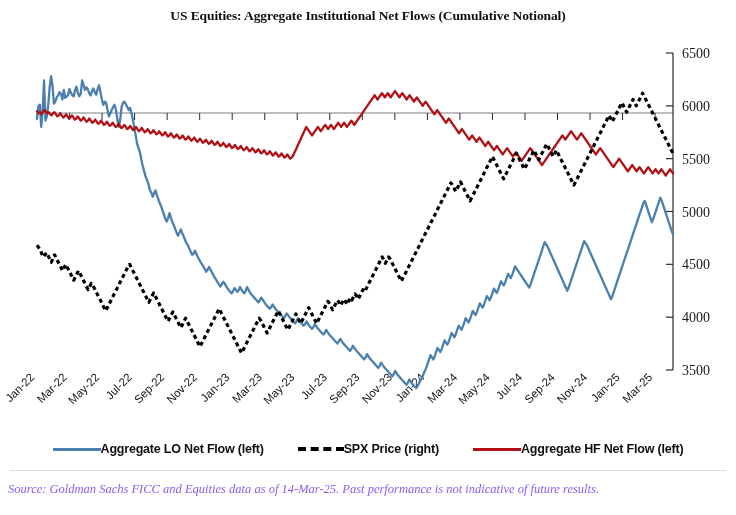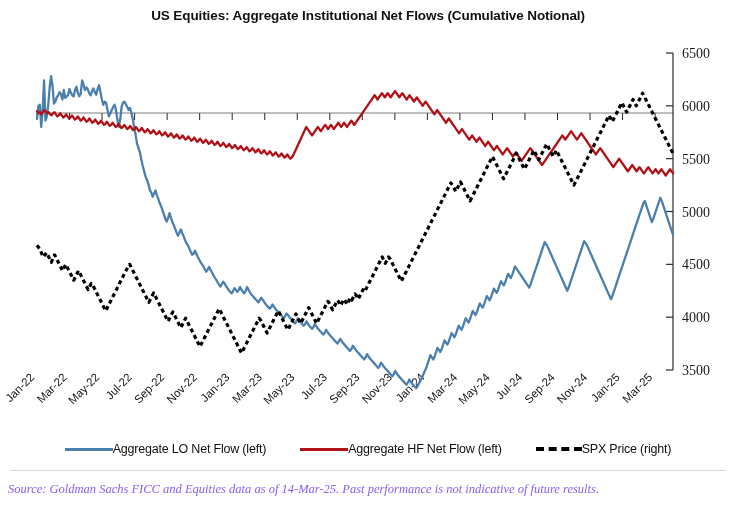--- a/index.html
+++ b/index.html
@@ -12,39 +12,40 @@
     overflow:hidden;
     position:relative;
   }
   #chart-root{position:absolute;left:0;top:0;width:736px;height:515px;}
   .chart-title{
     position:absolute;left:0;top:8px;width:736px;
     text-align:center;
     font-size:13.5px;font-weight:bold;
     letter-spacing:-0.1px;
     color:#111111;
+    font-family:Liberation Serif, serif;
   }
   svg.plot{position:absolute;left:0;top:0;width:736px;height:515px;}
   .yt-label{
     font-family:"Liberation Serif",serif;
     font-size:14px;fill:#1a1a1a;
   }
   .xt-label{
     font-family:"Liberation Sans",sans-serif;
     font-size:11.5px;fill:#141414;font-weight:500;
   }
   .legend-row{
     position:absolute;left:0;top:436px;width:736px;height:26px;
     display:flex;align-items:center;justify-content:center;
     gap:0px;
   }
   .legend-item{display:flex;align-items:center;}
   .legend-item+.legend-item{margin-left:34px;}
   .legend-label{
-    font-size:12.5px;font-weight:normal;color:#101010;
+    font-size:12.5px;font-weight:bold;color:#101010;
     white-space:nowrap;letter-spacing:-0.2px;
   }
   .swatch{width:48px;height:3px;display:block;}
   .swatch.dashed{
     height:0;border-top:4px dashed #000000;width:46px;
   }
   .sep-line{
     position:absolute;left:10px;top:470px;width:716px;height:1px;
     background:#d9d9d9;
   }
@@ -137,25 +138,25 @@
         <path d="M37.00 245.31L38.60 247.43L40.20 249.54L41.79 253.77L43.39 256.94L44.99 254.82L46.59 252.71L48.19 255.88L49.78 259.05L51.38 262.22L52.98 257.99L54.58 254.82L56.18 257.99L57.77 261.16L59.37 264.33L60.97 267.50L62.57 270.67L64.17 267.50L65.76 264.33L67.36 267.50L68.96 270.67L70.56 273.84L72.16 277.01L73.75 280.18L75.35 277.01L76.95 273.84L78.55 270.67L80.15 273.84L81.74 277.01L83.34 280.18L84.94 283.35L86.54 286.52L88.14 289.69L89.73 286.52L91.33 283.35L92.93 285.47L94.53 288.64L96.13 291.81L97.72 294.98L99.32 298.15L100.92 301.32L102.52 304.49L104.12 307.66L105.71 310.83L107.31 307.66L108.91 304.49L110.51 301.32L112.11 298.15L113.70 294.98L115.30 291.81L116.90 288.64L118.50 285.47L120.10 282.30L121.69 279.13L123.29 275.96L124.89 272.79L126.49 269.62L128.09 266.45L129.68 264.33L131.28 267.50L132.88 270.67L134.48 273.84L136.08 277.01L137.67 280.18L139.27 283.35L140.87 286.52L142.47 289.69L144.07 292.86L145.66 296.03L147.26 299.20L148.86 302.37L150.46 299.20L152.06 296.03L153.65 292.86L155.25 296.03L156.85 299.20L158.45 302.37L160.05 305.54L161.64 308.71L163.24 311.88L164.84 315.05L166.44 318.22L168.04 321.39L169.63 318.22L171.23 315.05L172.83 311.88L174.43 315.05L176.03 318.22L177.62 321.39L179.22 324.56L180.82 327.73L182.42 324.56L184.02 321.39L185.61 318.22L187.21 321.39L188.81 324.56L190.41 327.73L192.01 330.90L193.60 334.07L195.20 337.24L196.80 340.41L198.40 343.58L199.99 346.75L201.59 343.58L203.19 340.41L204.79 337.24L206.39 334.07L207.98 330.90L209.58 327.73L211.18 324.56L212.78 321.39L214.38 318.22L215.97 315.05L217.57 311.88L219.17 308.71L220.77 311.88L222.37 315.05L223.96 318.22L225.56 321.39L227.16 324.56L228.76 327.73L230.36 330.90L231.95 334.07L233.55 337.24L235.15 340.41L236.75 343.58L238.35 346.75L239.94 349.92L241.54 353.09L243.14 349.92L244.74 346.75L246.34 343.58L247.93 340.41L249.53 337.24L251.13 334.07L252.73 330.90L254.33 327.73L255.92 324.56L257.52 321.39L259.12 318.22L260.72 320.34L262.32 323.51L263.91 326.68L265.51 329.85L267.11 333.02L268.71 329.85L270.31 326.68L271.90 323.51L273.50 320.34L275.10 317.17L276.70 314.00L278.30 310.83L279.89 314.00L281.49 317.17L283.09 320.34L284.69 323.51L286.29 326.68L287.88 329.85L289.48 326.68L291.08 323.51L292.68 320.34L294.28 317.17L295.87 314.00L297.47 317.17L299.07 320.34L300.67 323.51L302.27 320.34L303.86 317.17L305.46 314.00L307.06 310.83L308.66 307.66L310.26 310.83L311.85 314.00L313.45 317.17L315.05 320.34L316.65 323.51L318.25 320.34L319.84 317.17L321.44 314.00L323.04 310.83L324.64 307.66L326.24 304.49L327.83 301.32L329.43 303.43L331.03 306.60L332.63 309.77L334.23 306.60L335.82 303.43L337.42 300.26L339.02 302.37L340.62 305.54L342.22 302.37L343.81 299.20L345.41 301.32L347.01 304.49L348.61 301.32L350.21 298.15L351.80 300.26L353.40 297.09L355.00 293.92L356.60 296.03L358.20 299.20L359.79 296.03L361.39 292.86L362.99 289.69L364.59 291.81L366.19 288.64L367.78 285.47L369.38 282.30L370.98 279.13L372.58 275.96L374.18 272.79L375.77 269.62L377.37 266.45L378.97 263.28L380.57 260.11L382.17 256.94L383.76 260.11L385.36 263.28L386.96 260.11L388.56 256.94L390.16 259.05L391.75 262.22L393.35 265.39L394.95 268.56L396.55 271.73L398.15 274.90L399.74 278.07L401.34 281.24L402.94 278.07L404.54 274.90L406.14 271.73L407.73 268.56L409.33 265.39L410.93 262.22L412.53 259.05L414.13 255.88L415.72 252.71L417.32 249.54L418.92 246.37L420.52 243.20L422.12 240.03L423.71 236.86L425.31 233.69L426.91 230.52L428.51 227.35L430.11 224.18L431.70 221.01L433.30 217.84L434.90 214.67L436.50 211.50L438.10 208.33L439.69 205.16L441.29 201.99L442.89 198.82L444.49 195.65L446.09 192.48L447.68 189.31L449.28 186.14L450.88 182.97L452.48 185.08L454.08 188.25L455.67 191.42L457.27 188.25L458.87 185.08L460.47 181.91L462.07 185.08L463.66 188.25L465.26 191.42L466.86 194.59L468.46 197.76L470.06 200.93L471.65 197.76L473.25 194.59L474.85 191.42L476.45 188.25L478.05 185.08L479.64 181.91L481.24 178.74L482.84 175.57L484.44 172.40L486.04 169.23L487.63 166.06L489.23 162.89L490.83 159.72L492.43 156.55L494.03 159.72L495.62 162.89L497.22 166.06L498.82 169.23L500.42 172.40L502.02 175.57L503.61 178.74L505.21 175.57L506.81 172.40L508.41 169.23L510.01 166.06L511.60 162.89L513.20 159.72L514.80 156.55L516.40 153.38L517.99 156.55L519.59 159.72L521.19 162.89L522.79 166.06L524.39 169.23L525.98 166.06L527.58 162.89L529.18 159.72L530.78 156.55L532.38 153.38L533.97 150.21L535.57 153.38L537.17 156.55L538.77 159.72L540.37 156.55L541.96 153.38L543.56 150.21L545.16 147.04L546.76 143.87L548.36 147.04L549.95 150.21L551.55 153.38L553.15 156.55L554.75 153.38L556.35 150.21L557.94 153.38L559.54 156.55L561.14 159.72L562.74 162.89L564.34 166.06L565.93 169.23L567.53 172.40L569.13 175.57L570.73 178.74L572.33 181.91L573.92 185.08L575.52 181.91L577.12 178.74L578.72 175.57L580.32 172.40L581.91 169.23L583.51 166.06L585.11 162.89L586.71 159.72L588.31 156.55L589.90 153.38L591.50 150.21L593.10 147.04L594.70 143.87L596.30 140.70L597.89 137.53L599.49 134.36L601.09 131.19L602.69 128.02L604.29 124.85L605.88 121.68L607.48 118.51L609.08 115.34L610.68 118.51L612.28 121.68L613.87 118.51L615.47 115.34L617.07 112.17L618.67 109.00L620.27 105.83L621.86 102.66L623.46 105.83L625.06 109.00L626.66 112.17L628.26 109.00L629.85 105.83L631.45 102.66L633.05 99.49L634.65 102.66L636.25 105.83L637.84 102.66L639.44 99.49L641.04 96.32L642.64 93.15L644.24 96.32L645.83 99.49L647.43 102.66L649.03 105.83L650.63 109.00L652.23 112.17L653.82 115.34L655.42 118.51L657.02 121.68L658.62 124.85L660.22 128.02L661.81 131.19L663.41 134.36L665.01 137.53L666.61 140.70L668.21 143.87L669.80 147.04L671.40 150.21L673.00 153.38" fill="none" stroke="#000000" stroke-width="3.2" stroke-linecap="butt" stroke-linejoin="round" stroke-dasharray="4,3.2"></path>
       </g>
   </svg>
 
   <div class="legend-row" id="legend-row">
       <div class="legend-item">
         <span class="swatch" style="background: rgb(74, 127, 174);"></span>
         <span class="legend-label">Aggregate LO Net Flow (left)</span>
       </div>
       <div class="legend-item">
+        <span class="swatch dashed" style="border-top-color: rgb(0, 0, 0);"></span>
+        <span class="legend-label">SPX Price (right)</span>
+      </div>
+      <div class="legend-item">
         <span class="swatch" style="background: rgb(176, 17, 22);"></span>
         <span class="legend-label">Aggregate HF Net Flow (left)</span>
-      </div>
-      <div class="legend-item">
-        <span class="swatch dashed" style="border-top-color: rgb(0, 0, 0);"></span>
-        <span class="legend-label">SPX Price (right)</span>
       </div>
     </div>
 
   <div class="sep-line"></div>
 
   <div class="source-note">Source: Goldman Sachs FICC and Equities data as of 14-Mar-25. Past performance is not indicative of future results.</div>
 </div>
 
 </body></html>

